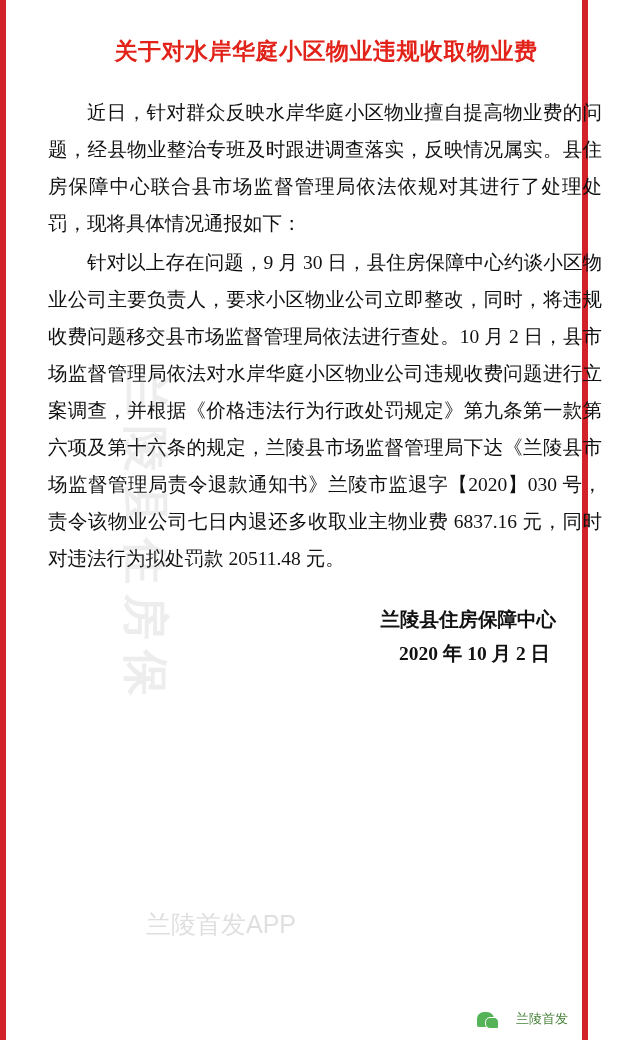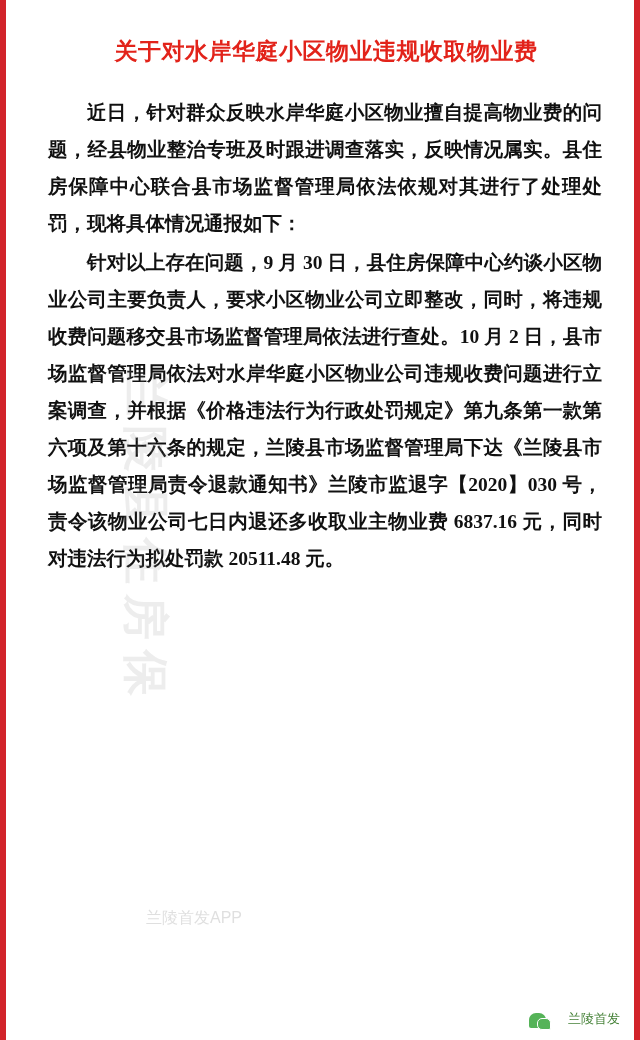--- a/index.html
+++ b/index.html
@@ -10,21 +10,21 @@
     width: 640px;
     height: 1040px;
     background: #ffffff;
     font-family: "Liberation Serif", "DejaVu Serif", serif;
     position: relative;
     overflow: hidden;
   }
   .page {
     position: absolute;
     left: 0; top: 0;
-    width: 640px;
+    width: 588px;
     height: 1040px;
     box-sizing: border-box;
     border-left: 6px solid #d2232a;
     border-right: 6px solid #d2232a;
     background: #fff;
   }
   .inner {
     position: absolute;
     left: 18px;
     top: 0;
@@ -48,21 +48,21 @@
   }
   .body-text {
     margin-top: 22px;
     padding-left: 24px;
     padding-right: 26px;
     font-size: 19.5px;
     line-height: 37px;
     color: #111;
     text-align: justify;
     text-justify: inter-ideograph;
-    font-weight: bold;
+    font-weight: normal;
   }
   .body-text p {
     margin: 0 0 2px 0;
     text-indent: 2em;
   }
   .sig {
     margin-top: 26px;
     padding-right: 72px;
     text-align: right;
     font-size: 19.5px;
@@ -85,32 +85,32 @@
     letter-spacing: 10px;
     transform: rotate(90deg);
     transform-origin: left top;
     white-space: nowrap;
     pointer-events: none;
   }
   .wm-app {
     position: absolute;
     left: 140px;
     top: 908px;
-    font-size: 16px;
+    font-size: 25px;
     color: rgba(150,150,150,0.30);
     font-family: "Liberation Sans", sans-serif;
     white-space: nowrap;
     pointer-events: none;
   }
   .badge {
     position: absolute;
     right: 14px;
     bottom: 12px;
     display: flex;
-    align-items: flex-end;
+    align-items: center;
     gap: 22px;
     font-family: "Liberation Sans", sans-serif;
     font-size: 13px;
     color: #3a7a2c;
     opacity: 0.95;
   }
   .badge .wechat {
     width: 17px;
     height: 15px;
     background: #4caf50;
@@ -138,20 +138,24 @@
 
     <div class="title">
       <span>关于对水岸华庭小区物业违规收取物业费</span>
     </div>
 
     <div class="body-text">
       <p>近日，针对群众反映水岸华庭小区物业擅自提高物业费的问题，经县物业整治专班及时跟进调查落实，反映情况属实。县住房保障中心联合县市场监督管理局依法依规对其进行了处理处罚，现将具体情况通报如下：</p>
       <p>针对以上存在问题，9 月 30 日，县住房保障中心约谈小区物业公司主要负责人，要求小区物业公司立即整改，同时，将违规收费问题移交县市场监督管理局依法进行查处。10 月 2 日，县市场监督管理局依法对水岸华庭小区物业公司违规收费问题进行立案调查，并根据《价格违法行为行政处罚规定》第九条第一款第六项及第十六条的规定，兰陵县市场监督管理局下达《兰陵县市场监督管理局责令退款通知书》兰陵市监退字【2020】030 号，责令该物业公司七日内退还多收取业主物业费 6837.16 元，同时对违法行为拟处罚款 20511.48 元。</p>
     </div>
 
+    <div class="sig">
+      <span>兰陵县住房保障中心</span>
+      <span class="date">2020 年 10 月 2 日</span>
+    </div>
 
   </div>
 
   <div class="wm-center">兰陵县住房保</div>
   <div class="wm-app">兰陵首发APP</div>
 
   <div class="badge">
     <span class="wechat"></span>
     <span>兰陵首发</span>
   </div>

